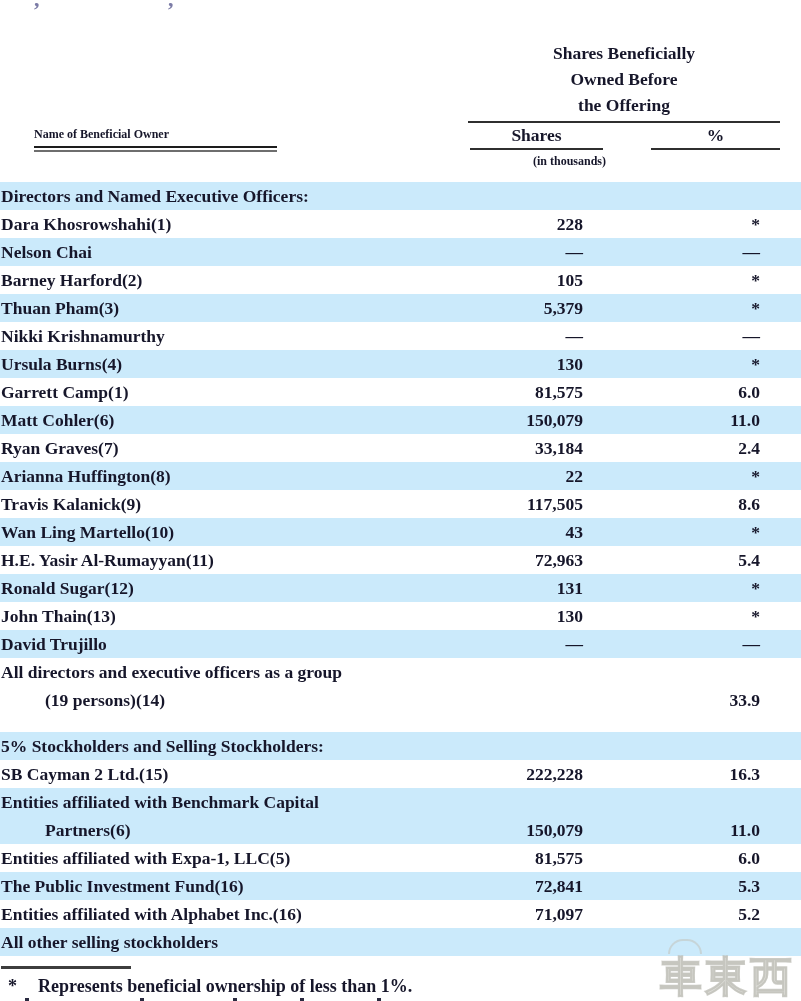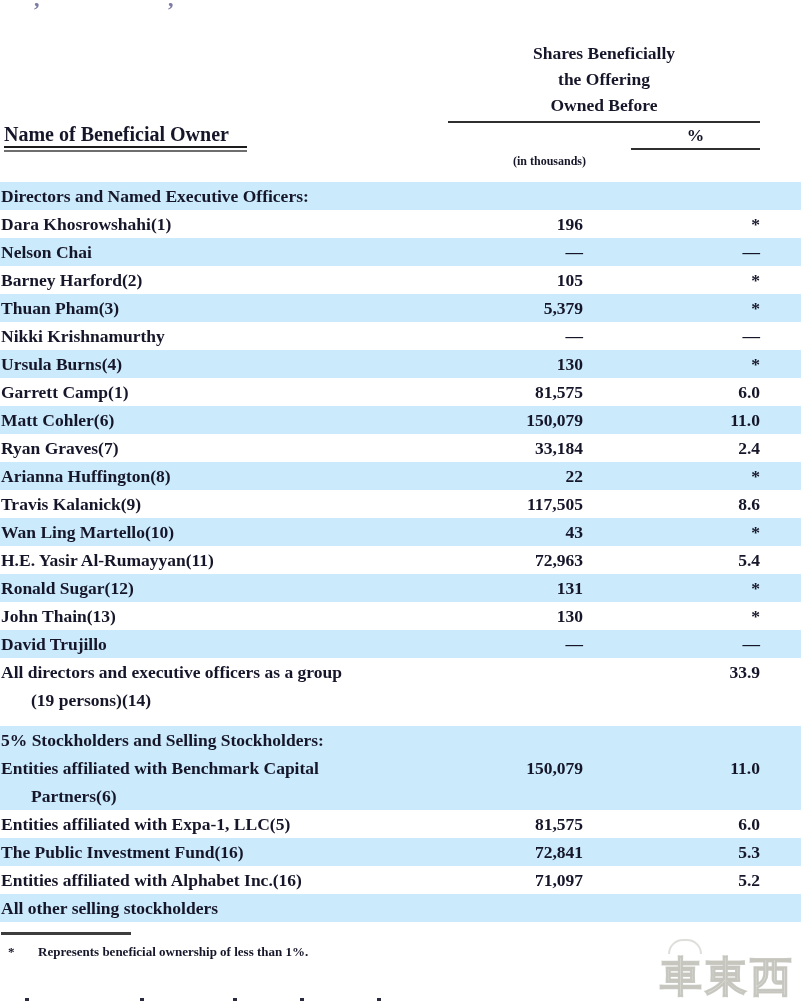--- a/index.html
+++ b/index.html
@@ -10,54 +10,54 @@
   }
   .page{position:absolute;inset:0;}
 
   
   .top-cutoff{position:absolute;top:0;left:0;width:400px;height:10px;overflow:hidden;}
   .top-cutoff span{position:absolute;top:-14px;font-size:22px;color:#7b7ba6;font-weight:bold;}
   .top-cutoff .c1{left:34px;}
   .top-cutoff .c2{left:168px;}
 
   
-  .table-header{position:relative;height:182px;}
+  .table-header{position:relative;height:182px;margin-left:20px;}
   .group-head{
     position:absolute;left:448px;top:40px;width:312px;
     text-align:center;font-size:17.5px;line-height:26px;
     border-bottom:2.5px solid #2f2f2f;padding-bottom:3px;
   }
-  .name-head{position:absolute;left:4px;top:123px;width:243px;font-size:20px;line-height:22px;}
+  .name-head{position:absolute;left:14px;top:123px;width:243px;font-size:12px;line-height:22px;}
   .name-head .rule1{height:1.5px;background:#1d1d1d;margin-top:1px;}
   .name-head .rule2{height:2.5px;background:#6e6e6e;margin-top:2px;}
   .shares-head{
     position:absolute;left:450px;top:124px;width:133px;text-align:center;
     font-size:17.5px;line-height:22px;border-bottom:2.5px solid #2f2f2f;padding-bottom:2px;
   }
   .pct-head{
     position:absolute;left:631px;top:124px;width:129px;text-align:center;
     font-size:17.5px;line-height:22px;border-bottom:2.5px solid #2f2f2f;padding-bottom:2px;
   }
   .shares-sub{position:absolute;left:446px;top:154px;width:140px;text-align:right;font-size:12px;}
 
   
   .row{
-    display:flex;align-items:flex-start;min-height:28px;line-height:28px;
+    display:flex;align-items:flex-end;min-height:28px;line-height:28px;
     font-size:17.5px;padding-right:41px;
   }
   .row .name{flex:1;text-align:left;padding-left:1px;}
   .row .shares{width:150px;text-align:right;}
   .row .pct{width:177px;text-align:right;}
   .row.shaded{background:#cbeafb;}
-  .indent{padding-left:30px;}
-  .section + .section{margin-top:12px;}
+  .indent{padding-left:44px;}
+  .section + .section{margin-top:18px;}
 
   
   .foot-divider{margin:10px 0 0 1px;width:130px;height:3px;background:#3d3d3d;}
-  .footnote{margin-top:5px;font-size:13px;line-height:24px;}
+  .footnote{margin-top:5px;font-size:18px;line-height:24px;}
   .fn-marker{display:inline-block;width:38px;padding-left:8px;box-sizing:border-box;}
 
   
   .bottom-cutoff{position:absolute;left:0;bottom:0;width:560px;height:4px;}
   .bottom-cutoff i{position:absolute;bottom:0;width:4px;height:3px;background:#2a2a40;}
   .bottom-cutoff i:nth-child(1){left:25px;}
   .bottom-cutoff i:nth-child(2){left:140px;}
   .bottom-cutoff i:nth-child(3){left:233px;}
   .bottom-cutoff i:nth-child(4){left:300px;}
   .bottom-cutoff i:nth-child(5){left:377px;}
@@ -81,42 +81,45 @@
 <div class="page">
 
   <div class="top-cutoff">
     <span class="c1">,</span>
     <span class="c2">,</span>
   </div>
 
   <div class="table-header">
     <div class="group-head">
       <div>Shares Beneficially</div>
+      <div>Owned Before</div>
       <div>the Offering</div>
-      <div>Owned Before</div>
     </div>
     <div class="name-head">
       <span>Name of Beneficial Owner</span>
       <div class="rule1"></div>
       <div class="rule2"></div>
     </div>
+    <div class="shares-head">
+      <span>Shares</span>
+    </div>
     <div class="pct-head">
       <span>%</span>
     </div>
     <div class="shares-sub">(in thousands)</div>
   </div>
 
   <div id="sections">
       <div class="section">
         <div class="row shaded title-row">
           <div class="name">Directors and Named Executive Officers:</div>
         </div>
         <div class="row">
           <div class="name">Dara Khosrowshahi(1)</div>
-          <div class="shares">196</div>
+          <div class="shares">228</div>
           <div class="pct">*</div>
         </div>
         <div class="row shaded">
           <div class="name">Nelson Chai</div>
           <div class="shares">—</div>
           <div class="pct">—</div>
         </div>
         <div class="row">
           <div class="name">Barney Harford(2)</div>
           <div class="shares">105</div>
@@ -191,20 +194,25 @@
           <div class="name">
             <div>All directors and executive officers as a group</div>
             <div class="indent">(19 persons)(14)</div>
           </div>
           <div class="pct">33.9</div>
         </div>
       </div>
       <div class="section">
         <div class="row shaded title-row">
           <div class="name">5% Stockholders and Selling Stockholders:</div>
+        </div>
+        <div class="row">
+          <div class="name">SB Cayman 2 Ltd.(15)</div>
+          <div class="shares">222,228</div>
+          <div class="pct">16.3</div>
         </div>
         <div class="row shaded twoline">
           <div class="name">
             <div>Entities affiliated with Benchmark Capital</div>
             <div class="indent">Partners(6)</div>
           </div>
           <div class="shares">150,079</div>
           <div class="pct">11.0</div>
         </div>
         <div class="row">

